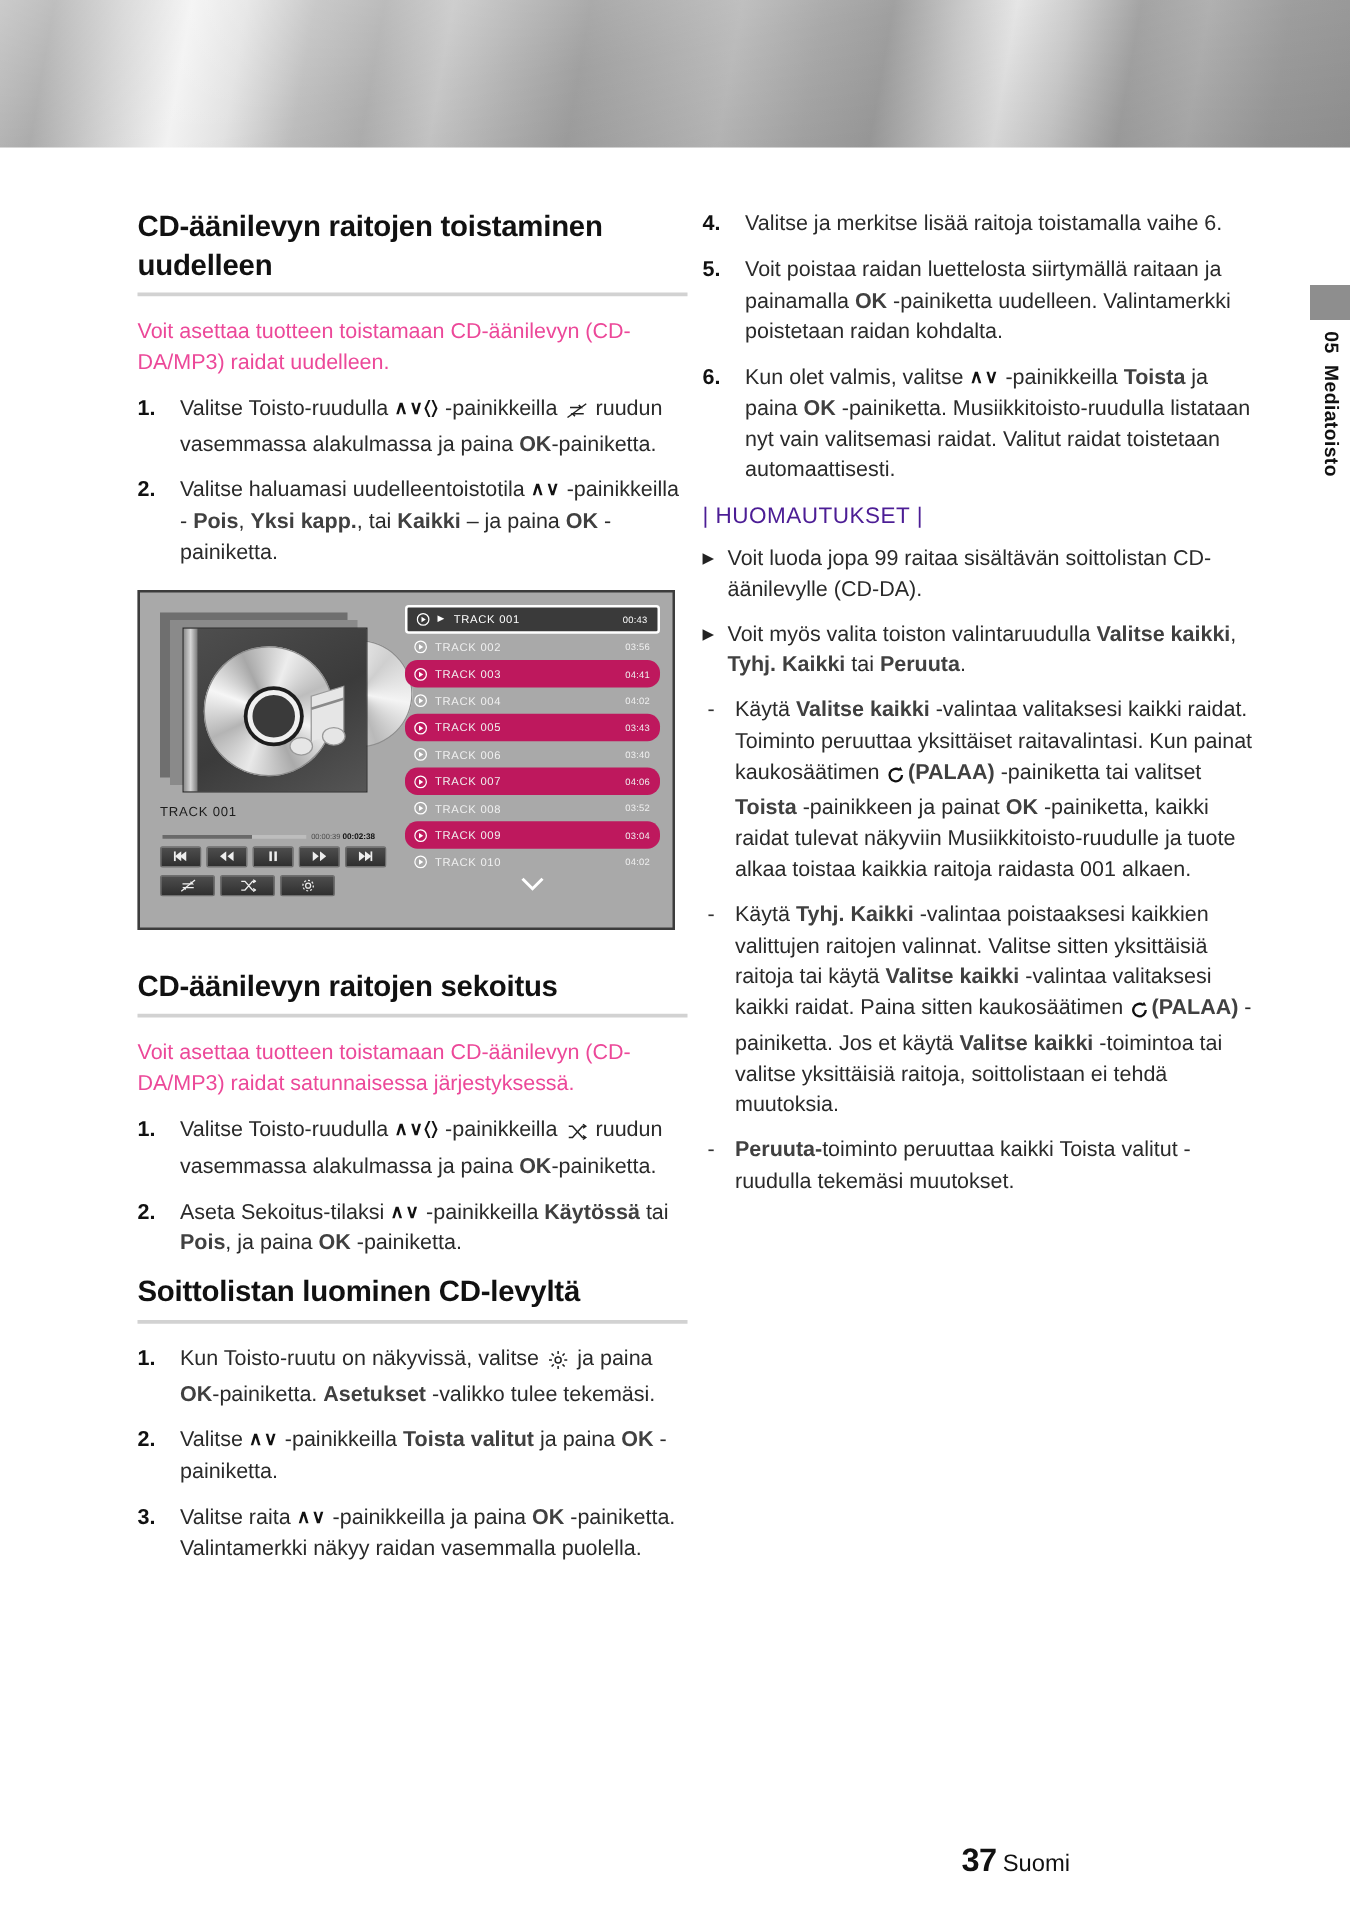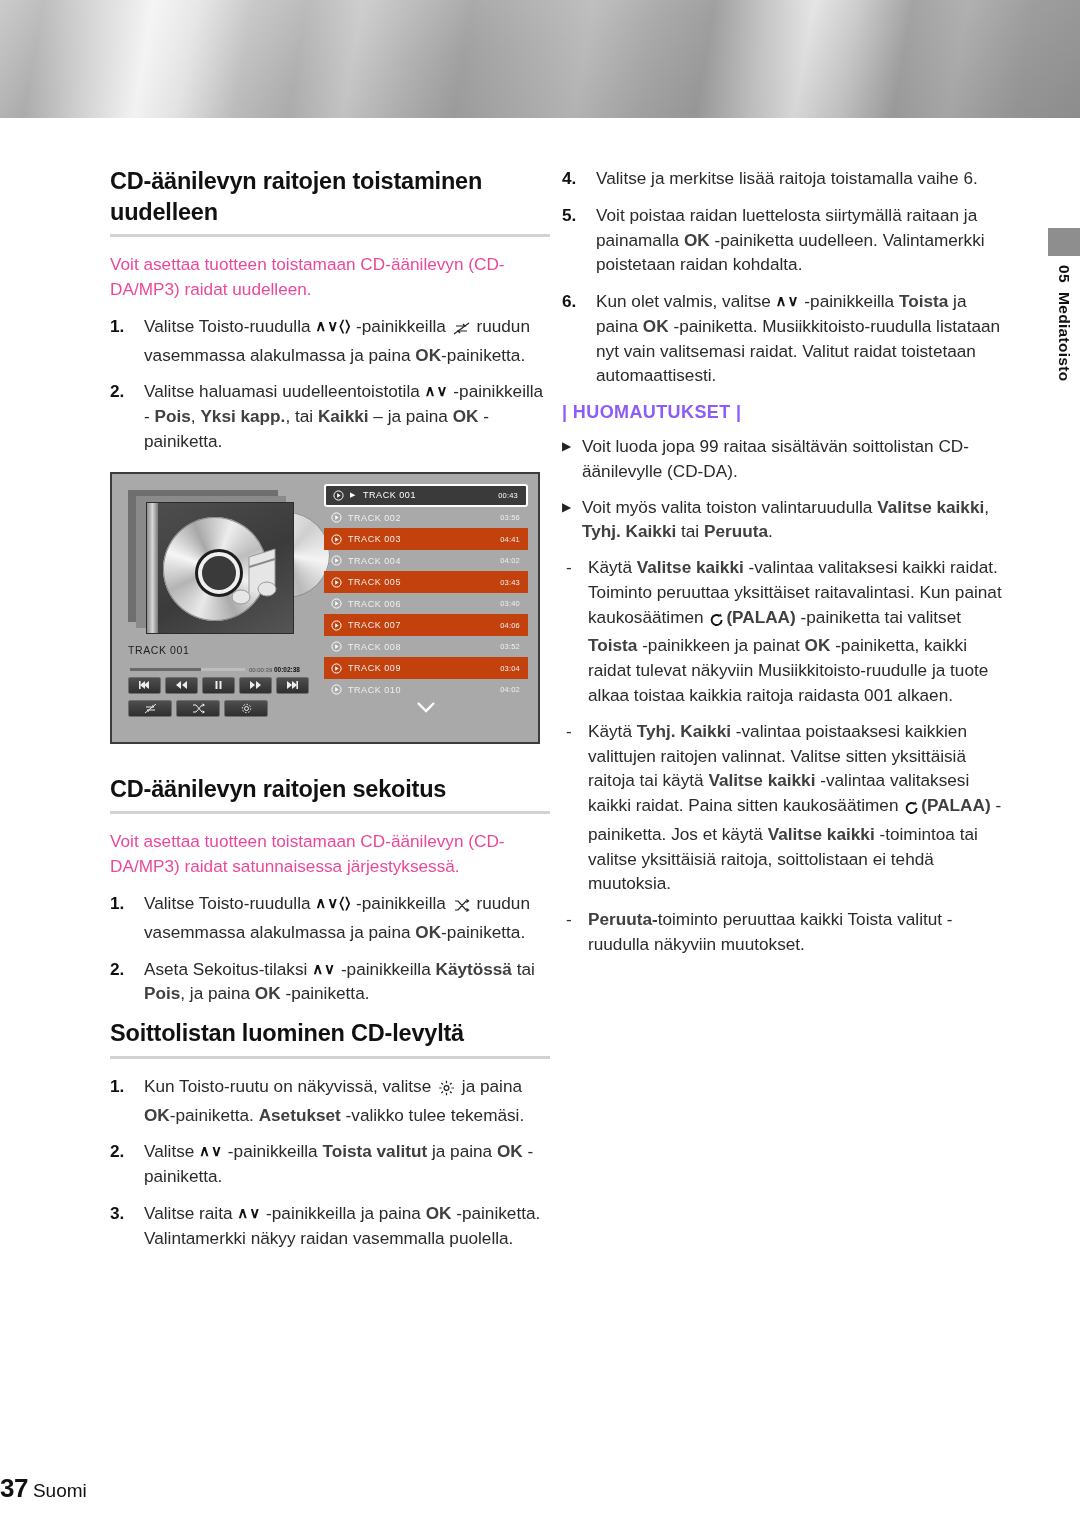--- a/index.html
+++ b/index.html
@@ -144,23 +144,23 @@
   
   .inl-icon {
     display: inline-block;
     vertical-align: -4px;
     margin: 0 2px;
   }
 
   
   .notes-head {
     font-size: 18px;
-    font-weight: bold;
+    font-weight: normal;
     letter-spacing: 0.4px;
-    color: #8b5cf6;
+    color: #4c1d95;
     margin: 14px 0 11px 0;
   }
   ul.notes { list-style: none; }
   ul.notes > li {
     display: flex;
     font-size: 17.2px;
     line-height: 1.44;
     color: #2a2a2a;
     margin-bottom: 11px;
   }
@@ -307,21 +307,21 @@
   .trow {
     height: 21.5px;
     display: flex;
     align-items: center;
     padding: 0 8px 0 7px;
     color: #f0f0f0;
     font-size: 9px;
     letter-spacing: 0.55px;
     gap: 6px;
   }
-  .trow.shade { background: #c2410c; }
+  .trow.shade { background: #be185d; border-radius: 10px; }
   .trow.sel {
     background: #3a3a3a;
     border: 2px solid #ffffff;
     border-radius: 3px;
     height: 23px;
     color: #ffffff;
   }
   .trow .pico { flex: 0 0 11px; display:flex; }
   .trow .playcursor { font-size: 7px; width: 7px; }
   .trow .tname { flex: 1; }
@@ -329,21 +329,21 @@
   .list-more {
     display: flex; justify-content: center;
     margin-top: 1px;
   }
 
   
   .footer {
     position: absolute;
     left: 0; bottom: 28px;
     width: 856px;
-    text-align: left;
+    text-align: right;
   }
   .footer .pg {
     font-size: 26px;
     font-weight: bold;
     color: #111;
     letter-spacing: -0.5px;
   }
   .footer .lang {
     font-size: 19px;
     color: #111;
@@ -794,21 +794,21 @@
               </svg>
           </span><b>(PALAA)</b>
           <span>-painiketta. Jos et käytä</span>
           <b>Valitse kaikki</b>
           <span>-toimintoa tai valitse yksittäisiä raitoja, soittolistaan ei tehdä muutoksia.</span>
         </span>
       </li>
       <li>
         <span class="dash">-</span>
         <span class="txt">
-          <b>Peruuta-</b><span>toiminto peruuttaa kaikki Toista valitut -ruudulla näkyviin muutokset.</span>
+          <b>Peruuta-</b><span>toiminto peruuttaa kaikki Toista valitut -ruudulla tekemäsi muutokset.</span>
         </span>
       </li>
     </ul>
 
   </div>
 </div>
 
 <div class="footer">
   <span class="pg">37</span><span class="lang">Suomi</span>
 </div>

